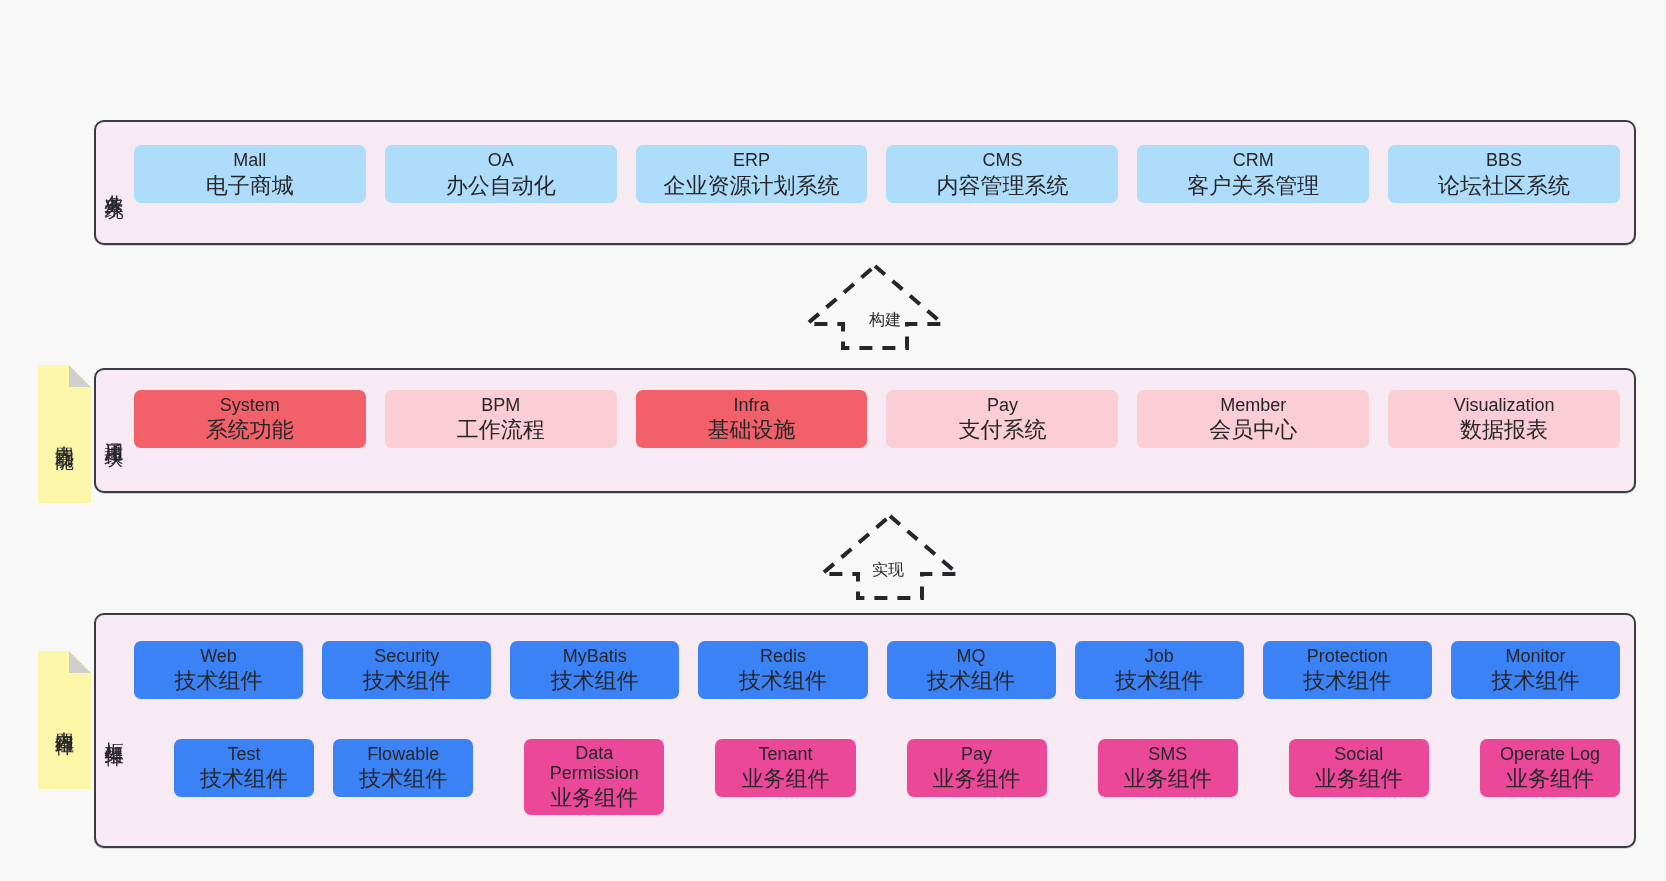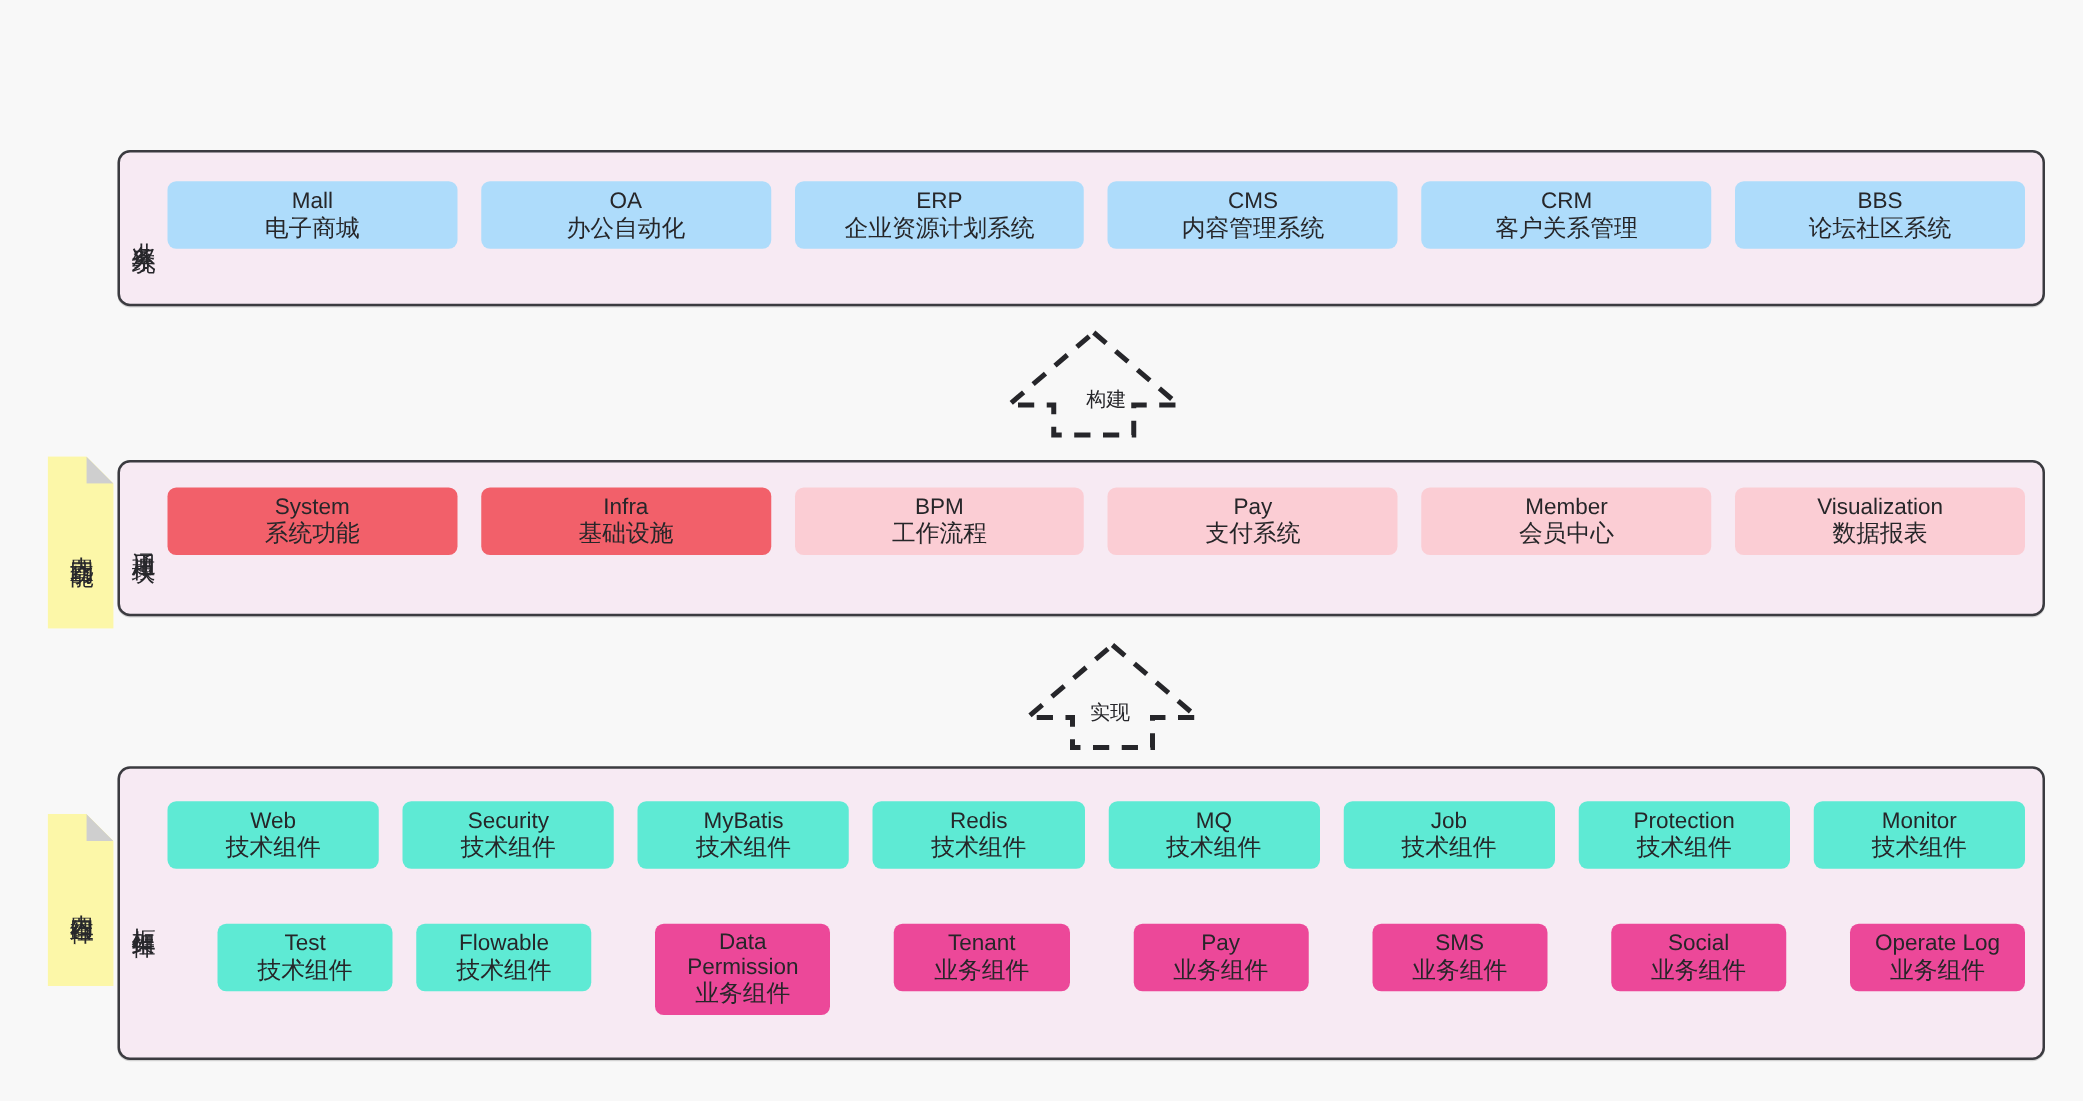--- a/index.html
+++ b/index.html
@@ -77,28 +77,28 @@
     color: #262629;
     line-height: 1.25;
     padding: 4px 6px;
     box-sizing: border-box;
     user-select: none;
   }
   .card .en {
     font-size: 18px;
   }
   .card .cn {
-    font-size: 19px;
+    font-size: 22px;
   }
 
   
   .c-blue        { background: #aedcfb; }
   .c-red         { background: #f2606a; }
   .c-pink        { background: #fbcdd4; }
-  .c-green       { background: #5eead4; }
+  .c-green       { background: #3b82f6; }
   .c-lightgreen  { background: #ec4899; margin-left: 32px; }
 
   
   .note {
     position: absolute;
     background: #fcf7a8;
     color: #27272b;
     font-size: 19px;
     letter-spacing: 2px;
     line-height: 1.05;
@@ -184,27 +184,27 @@
   </div>
 
   <div class="layer" id="layer-common-modules" style="left:94px; top:368px; width:1542px; height:125px;">
     <div class="layer-title">通用模块</div>
     <div class="layer-body">
       <div class="row" style="height:82px;">
         <div class="card c-red">
           <span class="en">System</span>
           <span class="cn">系统功能</span>
         </div>
+        <div class="card c-pink">
+          <span class="en">BPM</span>
+          <span class="cn">工作流程</span>
+        </div>
         <div class="card c-red">
           <span class="en">Infra</span>
           <span class="cn">基础设施</span>
-        </div>
-        <div class="card c-pink">
-          <span class="en">BPM</span>
-          <span class="cn">工作流程</span>
         </div>
         <div class="card c-pink">
           <span class="en">Pay</span>
           <span class="cn">支付系统</span>
         </div>
         <div class="card c-pink">
           <span class="en">Member</span>
           <span class="cn">会员中心</span>
         </div>
         <div class="card c-pink">

